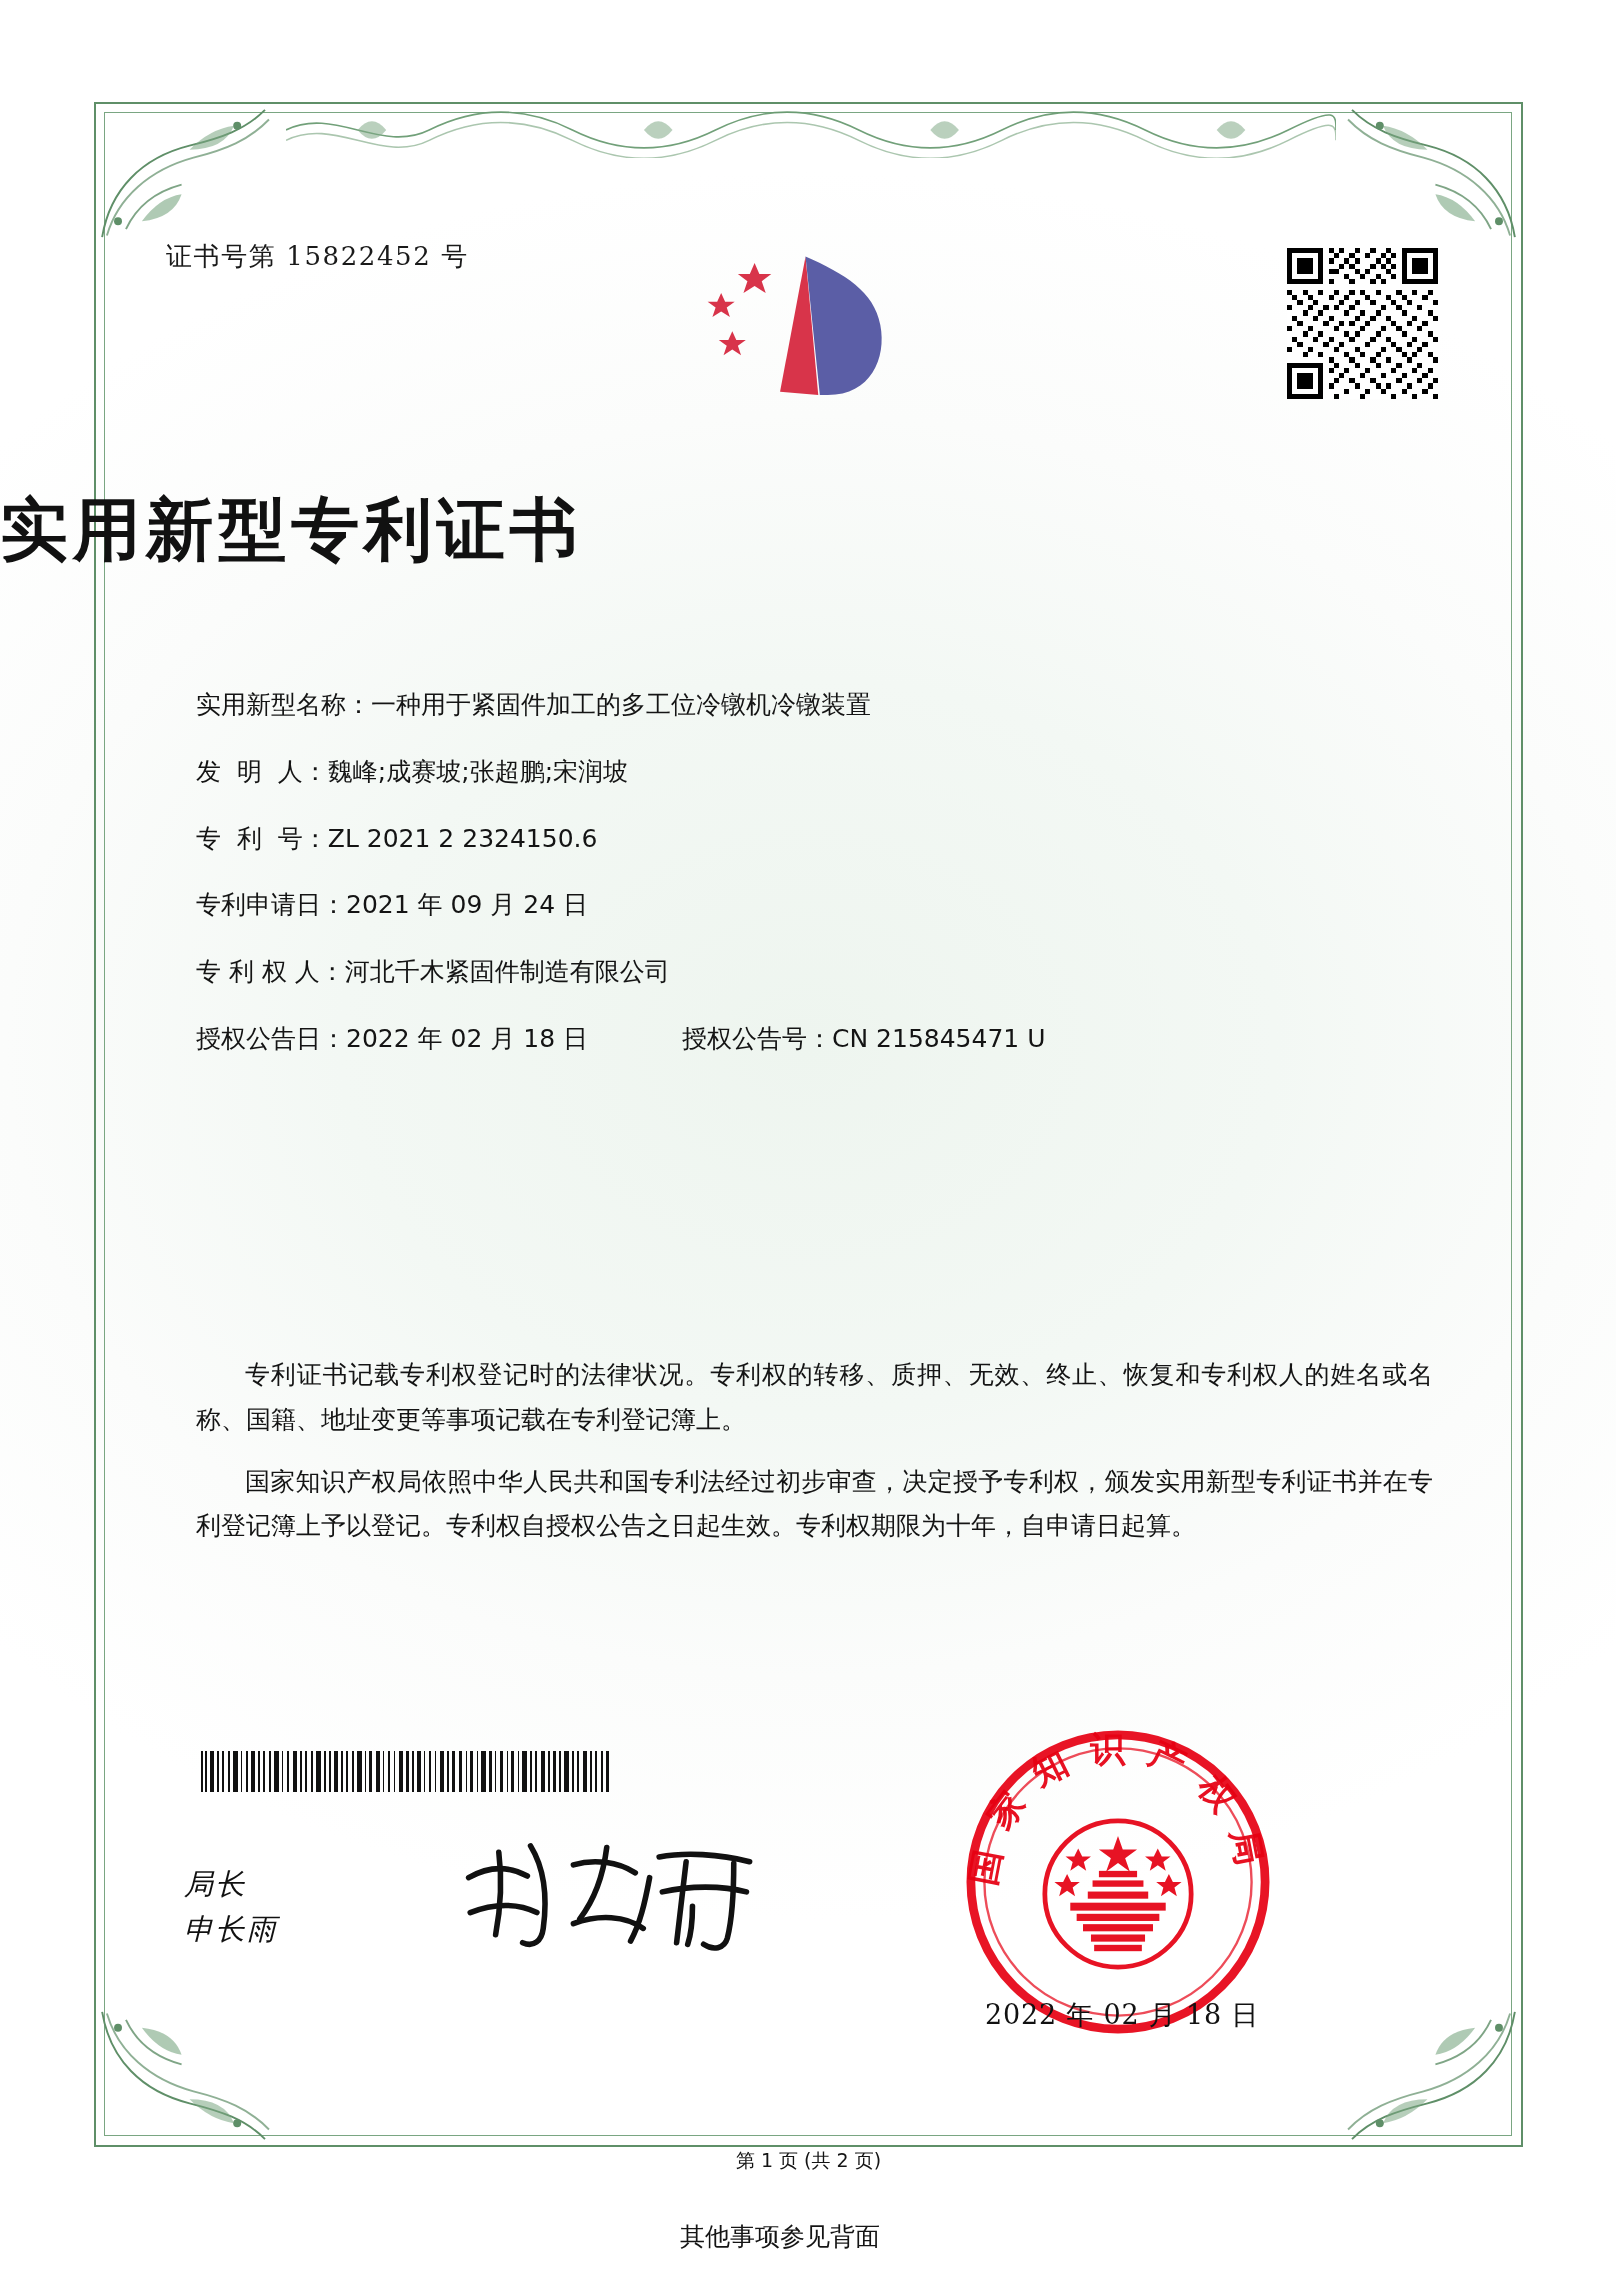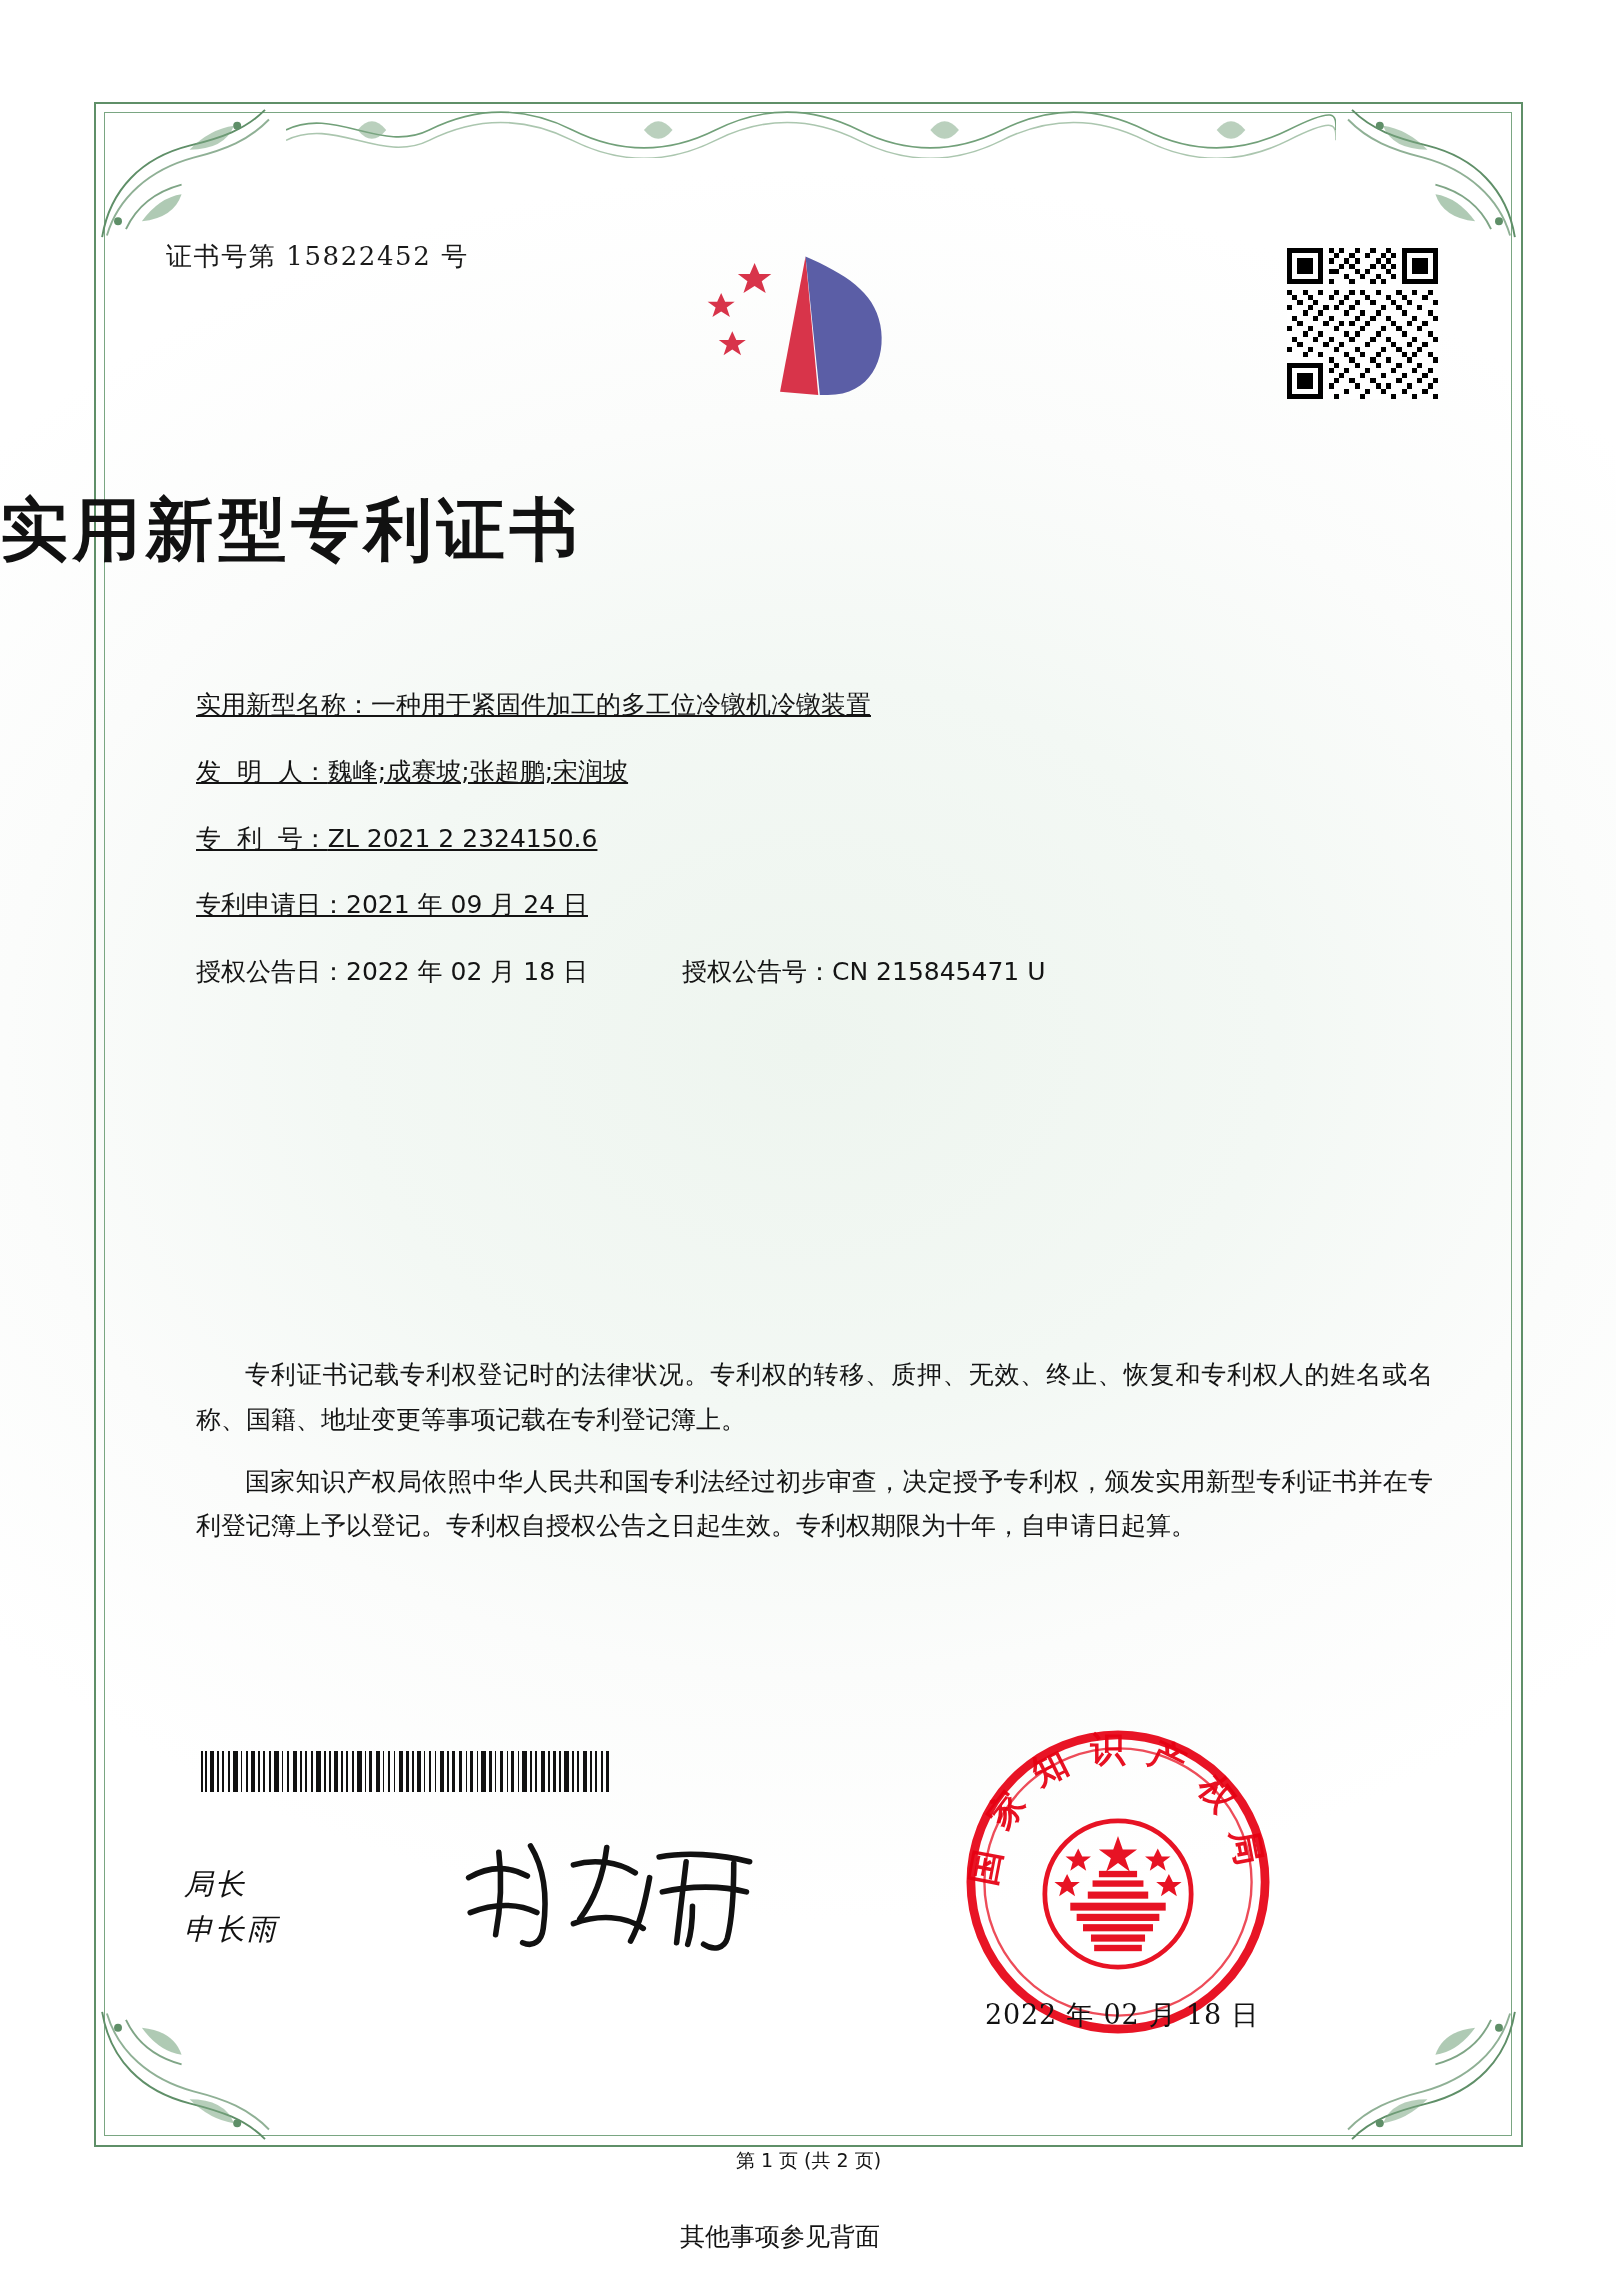--- a/index.html
+++ b/index.html
@@ -112,21 +112,20 @@
     width: 1241px;
     font-size: 25px;
     color: #141414;
     font-family: "DejaVu Sans", "Liberation Sans", sans-serif;
   }
   .field-row {
     display: flex;
     align-items: flex-start;
     margin-bottom: 33px;
     line-height: 1.35;
-    text-decoration: underline;
   }
   .field-label {
     flex: 0 0 auto;
     white-space: pre;
   }
   .field-value {
     flex: 1 1 auto;
     white-space: pre-wrap;
   }
   .field-row.indent-wrap .field-value {
@@ -514,20 +513,24 @@
       <span class="field-value">魏峰;成赛坡;张超鹏;宋润坡</span>
     </div>
     <div class="field-row">
       <span class="field-label">专  利  号：</span>
       <span class="field-value">ZL 2021 2 2324150.6</span>
     </div>
     <div class="field-row">
       <span class="field-label">专利申请日：</span>
       <span class="field-value">2021 年 09 月 24 日</span>
     </div>
+    <div class="field-row">
+      <span class="field-label">专 利 权 人：</span>
+      <span class="field-value">河北千木紧固件制造有限公司</span>
+    </div>
     <div class="row-inline">
       <span class="seg1">
         <span>授权公告日：</span><span>2022 年 02 月 18 日</span>
       </span>
       <span class="seg2">
         <span>授权公告号：</span><span>CN 215845471 U</span>
       </span>
     </div>
   </div>
 

